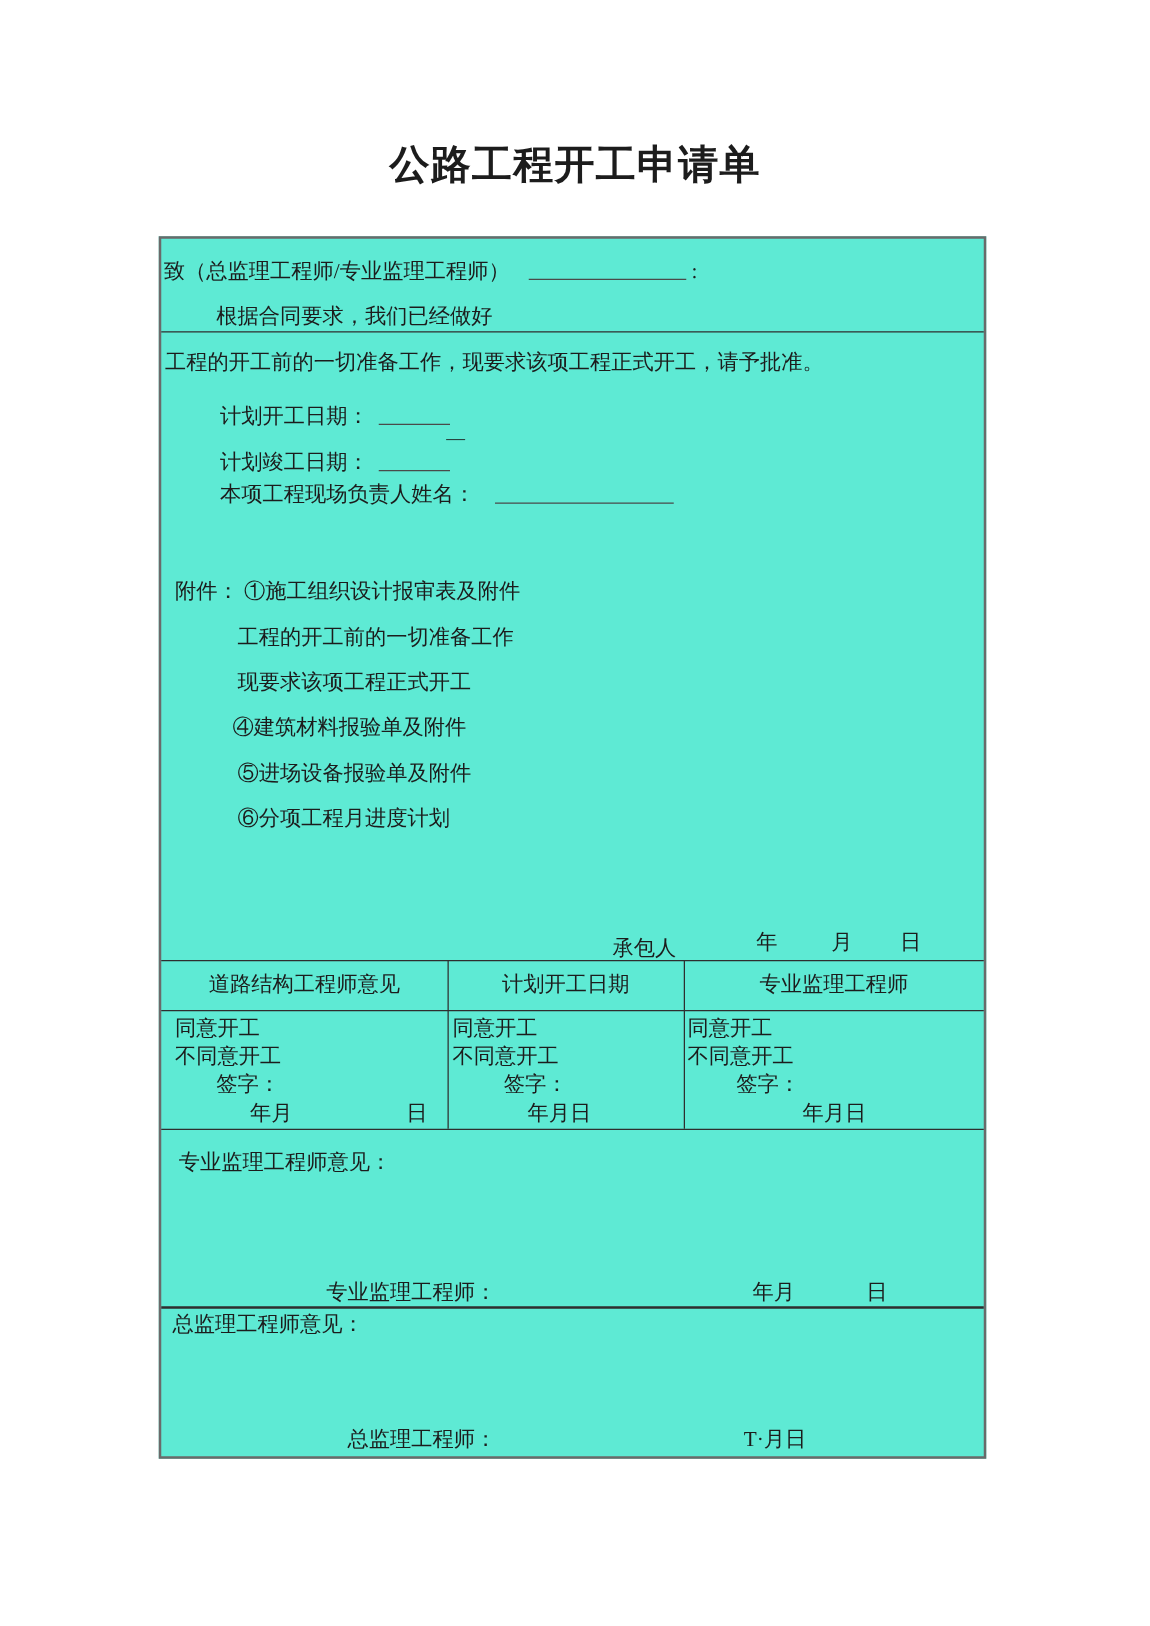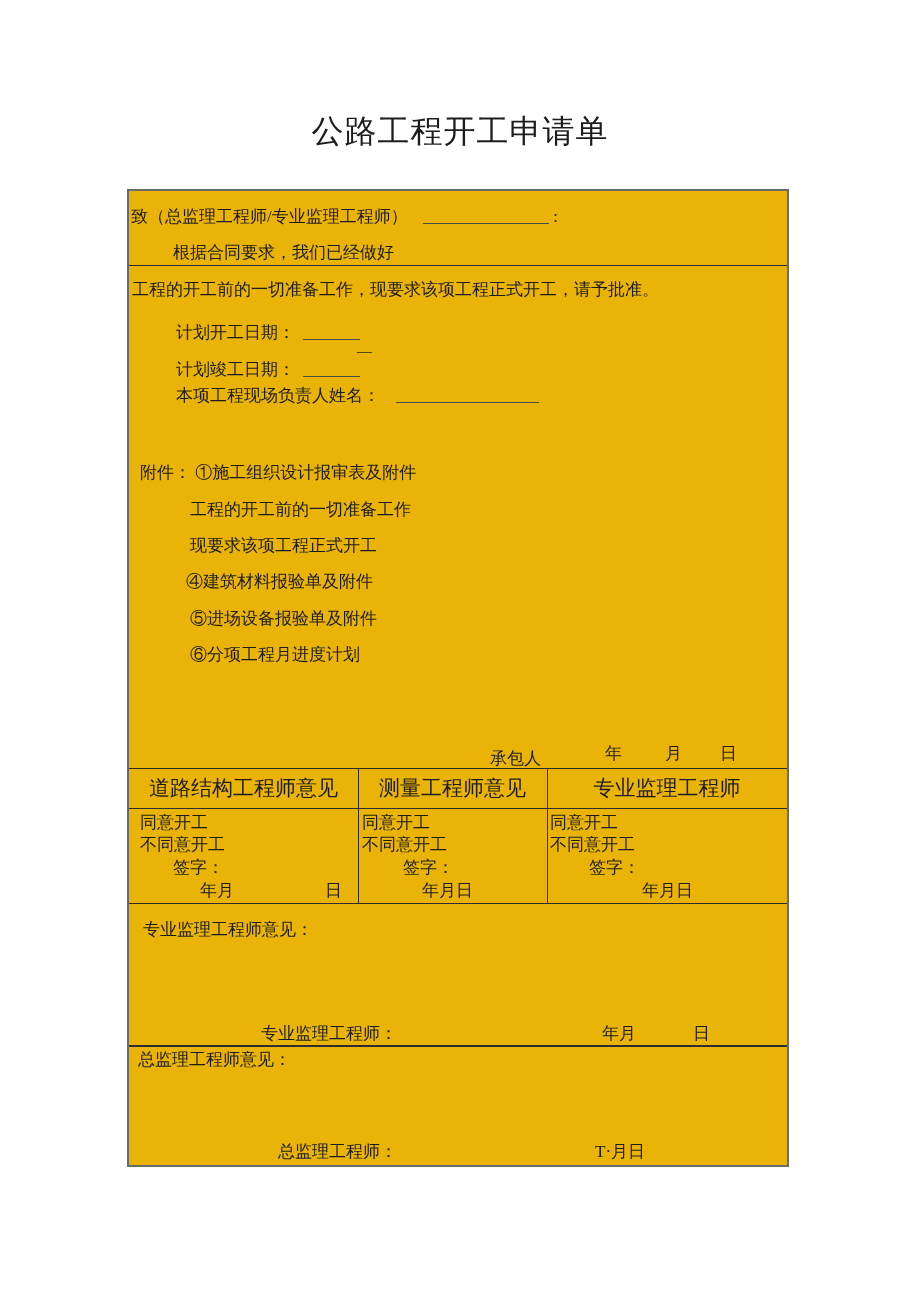--- a/index.html
+++ b/index.html
@@ -5,34 +5,34 @@
   * { margin:0; padding:0; box-sizing:border-box; }
   html,body { background:#ffffff; }
   body {
     width:920px; height:1301px;
     font-family:"Liberation Serif","DejaVu Serif",serif;
     color:#1c1c1c;
   }
   .page { position:relative; width:920px; height:1301px; background:#fff; overflow:hidden; }
   .title {
     position:absolute; left:0; top:110px; width:920px;
-    text-align:center; font-size:32px; font-weight:400; letter-spacing:1px;
+    text-align:center; font-size:32px; font-weight:700; letter-spacing:1px;
     white-space:nowrap;
   }
   .form {
     position:absolute; left:127px; top:189px; width:662px; height:978px;
-    border:2px solid #6a6a6a; background:#eab308;
+    border:2px solid #6a6a6a; background:#5eead4;
   }
   .hline { position:absolute; left:0; right:0; height:0; border-top:1px solid #2e2e2e; }
   .hline.thick { border-top:2px solid #2e2e2e; }
   .vline { position:absolute; top:577px; height:135px; width:0; border-left:1px solid #2e2e2e; }
   .t { position:absolute; font-size:17px; line-height:20px; white-space:nowrap; }
   .hdr {
     position:absolute; top:577px; height:40px; line-height:40px;
-    text-align:center; font-size:21px; white-space:nowrap;
+    text-align:center; font-size:17px; white-space:nowrap;
   }
   .blank {
     display:inline-block; height:15px; vertical-align:-2px;
     border-bottom:1px solid #4a4a4a;
   }
   .dash { font-size:15px; }
 </style>
 </head>
 <body>
 
@@ -85,21 +85,21 @@
     <div class="t" style="left:57px; top:381px">④建筑材料报验单及附件</div>
     <div class="t" style="left:61px; top:418px">⑤进场设备报验单及附件</div>
     <div class="t" style="left:61px; top:454px">⑥分项工程月进度计划</div>
 
     <div class="t" style="left:361px; top:558px">承包人</div>
     <div class="t" style="left:476px; top:553px">年</div>
     <div class="t" style="left:536px; top:553px">月</div>
     <div class="t" style="left:591px; top:553px">日</div>
 
     <div class="hdr" style="left:0; width:229px">道路结构工程师意见</div>
-    <div class="hdr" style="left:229px; width:189px">测量工程师意见</div>
+    <div class="hdr" style="left:229px; width:189px">计划开工日期</div>
     <div class="hdr" style="left:418px; width:240px">专业监理工程师</div>
 
     <div class="t" style="left:11px; top:622px">同意开工</div>
     <div class="t" style="left:11px; top:644px">不同意开工</div>
     <div class="t" style="left:44px; top:667px">签字：</div>
     <div class="t" style="left:71px; top:690px">年月</div>
     <div class="t" style="left:196px; top:690px">日</div>
 
     <div class="t" style="left:233px; top:622px">同意开工</div>
     <div class="t" style="left:233px; top:644px">不同意开工</div>

